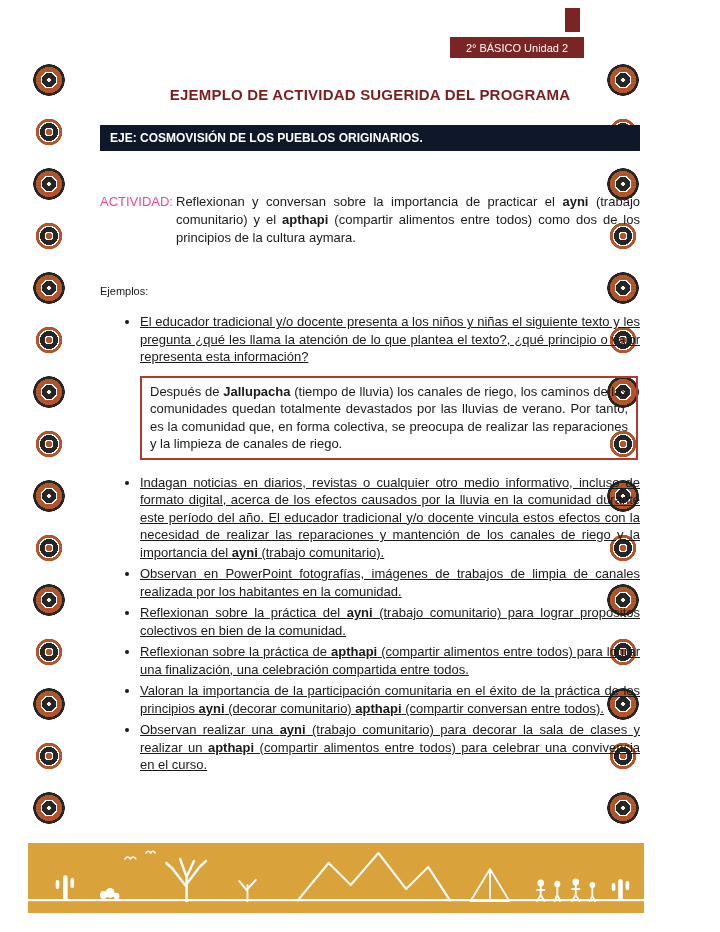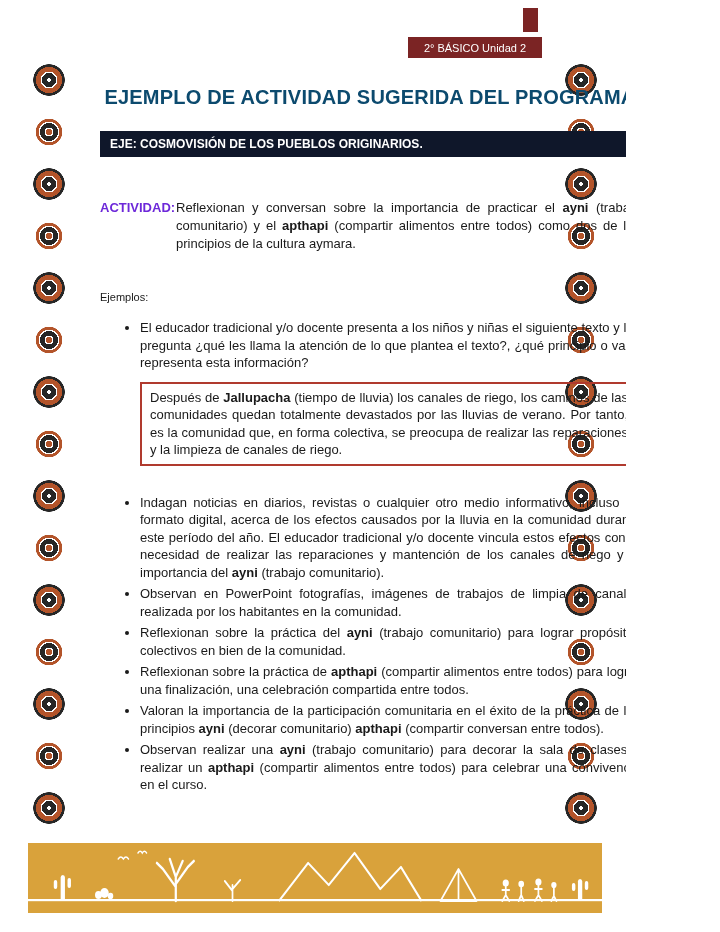--- a/index.html
+++ b/index.html
@@ -1,18 +1,18 @@
 <!DOCTYPE html>
 <html><head>
 <meta charset="utf-8">
 <style>
   html,body { margin:0; padding:0; background:#ffffff; }
   .page {
     position:relative; width:626px; height:932px; overflow:hidden;
-    background:#ffffff; font-family:"Liberation Sans", sans-serif; color:#1a1a1a;
+    background:#ffffff; font-family:"Liberation Sans", sans-serif; color:#1a1a1a;padding-left:42px;
   }
 
   
   .ornament {
     position:absolute; top:54px; height:789px; width:42px;
     background-image:
       radial-gradient(circle, #ffffff 0 2px, #262626 2px 7px, #ffffff 7px 8.5px, #b3542a 8.5px 13px, #262626 13px 15.5px, transparent 16px),
       radial-gradient(circle, #b3542a 0 3px, #ffffff 3px 4.5px, #262626 4.5px 9px, #ffffff 9px 10.5px, #b3542a 10.5px 13px, transparent 13.5px);
     background-size: 42px 104px, 42px 104px;
     background-position: 0 -26px, 0 26px;
@@ -26,40 +26,40 @@
   }
   .badge {
     position:absolute; top:37px; right:84px; width:134px; height:21px;
     background:#7b2424; color:#ffffff; font-size:11px;
     display:flex; align-items:center; justify-content:center;
   }
 
   .content { position:absolute; left:100px; top:80px; width:540px; }
 
   .title {
-    margin:6px 0 22px; font-size:20px; font-weight:bold; text-align:center;
-    letter-spacing:0.2px; color:#0c4a6e;
+    margin:6px 0 22px; font-size:15px; font-weight:bold; text-align:center;
+    letter-spacing:0.2px; color:#7f1d1d;
   }
 
   .eje-banner {
     background:#0f172a; color:#ffffff; font-weight:bold; font-size:12px;
     padding:6px 10px; margin-bottom:42px;
   }
 
   .activity-row { display:flex; font-size:13px; line-height:18px; margin-bottom:38px; }
-  .activity-label { flex:0 0 76px; color:#6d28d9; font-weight:bold; }
+  .activity-label { flex:0 0 76px; color:#ec4899; font-weight:normal; }
   .activity-text { flex:1; text-align:justify; }
 
   .examples-label { font-size:11px; margin-bottom:16px; }
 
-  .bullets { margin:0; padding-left:40px; font-size:13px; line-height:17.5px; }
+  .bullets { margin:0; padding-left:40px; font-size:13px; line-height:17.5px;text-decoration:underline; }
   .bullets li { text-align:justify; margin-bottom:4px; }
 
   .quote-box {
-    margin:10px 2px 28px 40px; border:2px solid #b03a2e;
+    margin:10px 2px 14px 40px; border:2px solid #b03a2e;
     padding:5px 8px; font-size:13px; line-height:17.5px; text-align:justify;
   }
 
   .footer {
     position:absolute; left:28px; right:24px; top:843px; height:70px;
     background:#d9a23b;
   }
   .footer svg { display:block; width:100%; height:100%; }
 
   b { font-weight:bold; }

